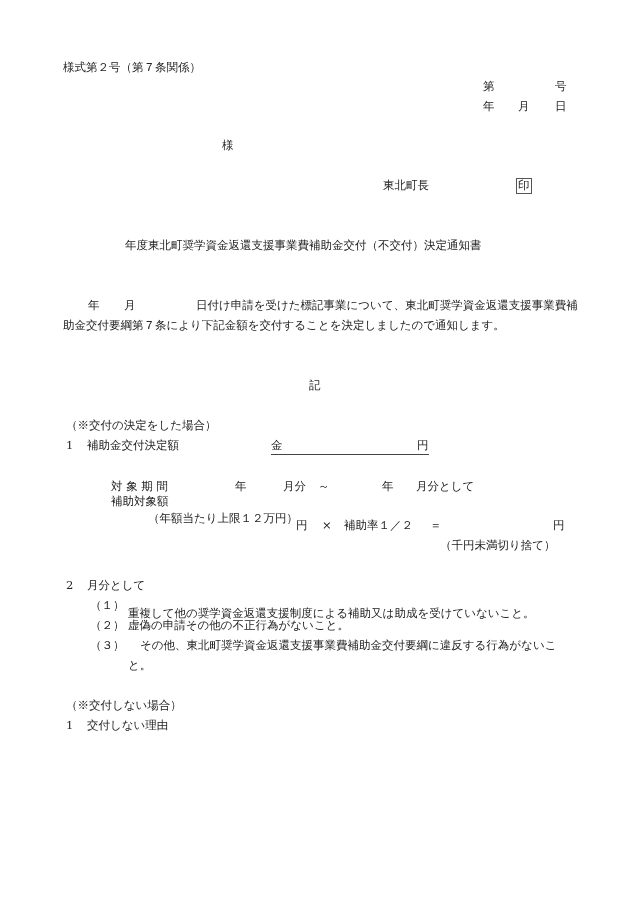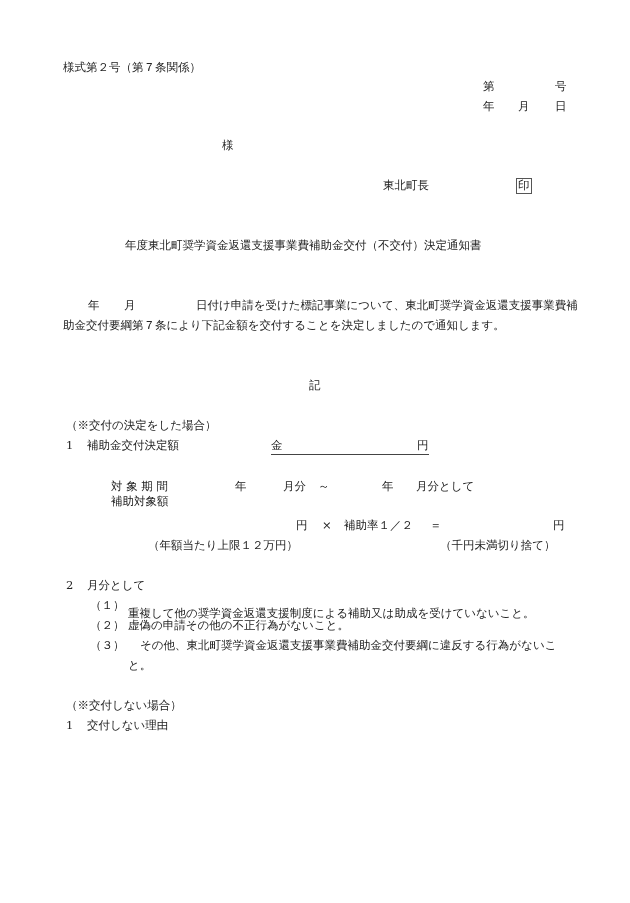--- a/index.html
+++ b/index.html
@@ -74,21 +74,21 @@
   <div class="abs" style="left:318px; top:481px;">～</div>
   <div class="abs" style="left:382px; top:481px;">年</div>
   <div class="abs" style="left:416px; top:481px;">月分として</div>
 
   <div class="abs" style="left:111px; top:496px;">補助対象額</div>
   <div class="abs" style="left:296px; top:520px;">円</div>
   <div class="abs" style="left:322px; top:520px;">×</div>
   <div class="abs" style="left:344px; top:520px;">補助率１／２</div>
   <div class="abs" style="left:430px; top:520px;">＝</div>
   <div class="abs" style="left:553px; top:520px;">円</div>
-  <div class="abs" style="left:148px; top:540px;">（年額当たり上限１２万円）</div>
+  <div class="abs" style="left:148px; top:513px;">（年額当たり上限１２万円）</div>
   <div class="abs" style="left:440px; top:540px;">（千円未満切り捨て）</div>
 
   <div class="abs" style="left:66px; top:580px;">2</div>
   <div class="abs" style="left:87px; top:580px;">月分として</div>
 
   <div class="abs" style="left:90px; top:600px;">（１）</div>
   <div class="abs" style="left:128px; top:608px;">重複して他の奨学資金返還支援制度による補助又は助成を受けていないこと。</div>
 
   <div class="abs" style="left:90px; top:620px;">（２）</div>
   <div class="abs" style="left:128px; top:620px;">虚偽の申請その他の不正行為がないこと。</div>

